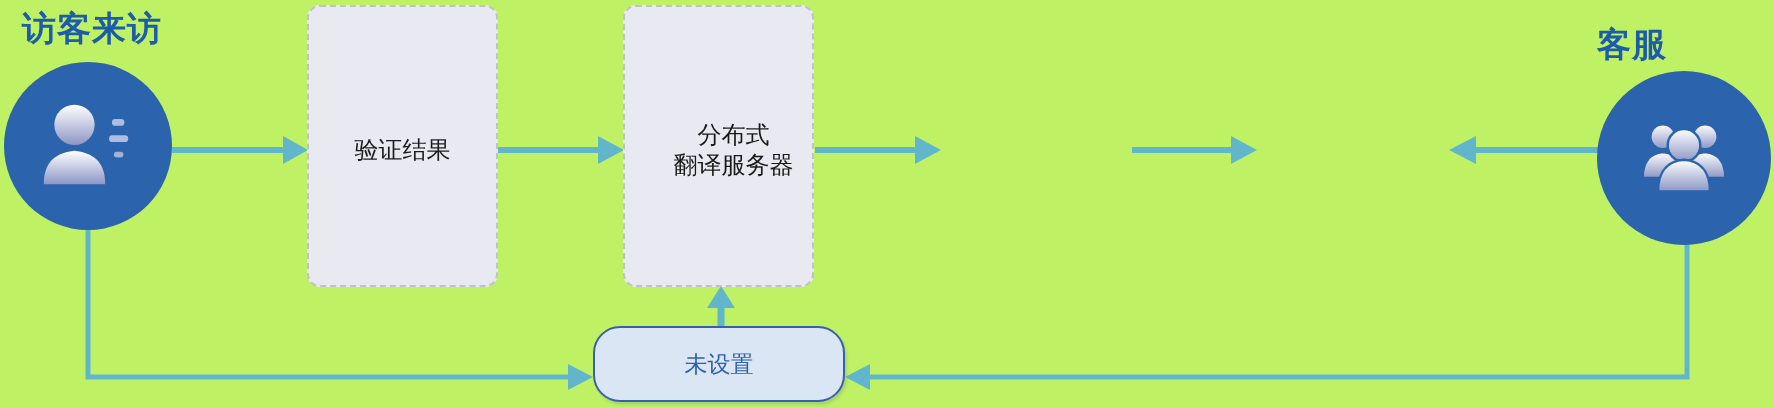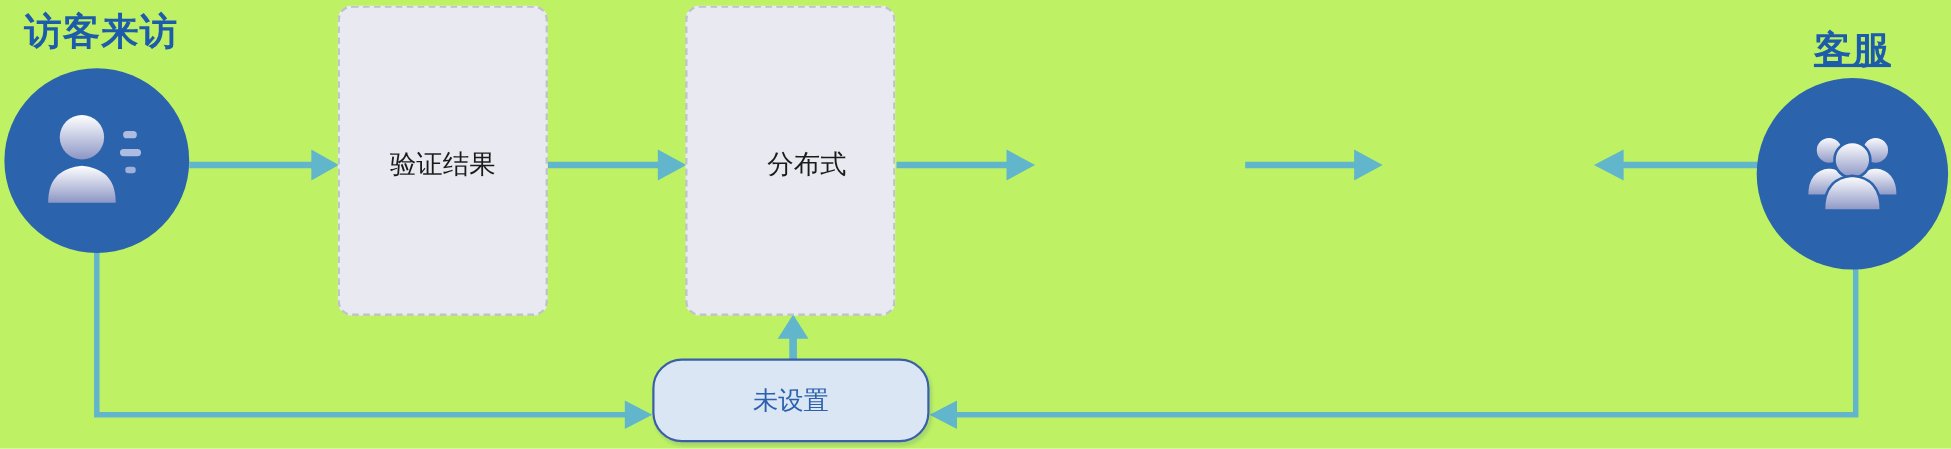--- a/index.html
+++ b/index.html
@@ -27,21 +27,21 @@
   .connectors polygon{fill:var(--teal);}
   .title{
     position:absolute;
     font-size:34px;
     font-weight:bold;
     color:var(--title-blue);
     letter-spacing:1px;
     white-space:nowrap;
   }
   .visitor-title{left:22px;top:6px;}
-  .agent-title{left:1597px;top:22px;width:174px;text-align:center;text-decoration:underline;}
+  .agent-title{left:1597px;top:22px;width:174px;}
   .circle{
     position:absolute;
     border-radius:50%;
     background:var(--circle-blue);
   }
   .visitor-circle{left:4px;top:62px;width:168px;height:168px;}
   .agent-circle{left:1597px;top:71px;width:174px;height:174px;}
   .circle svg{position:absolute;}
   .visitor-circle svg{left:34px;top:34px;}
   .agent-circle svg{left:39px;top:34px;}
@@ -153,20 +153,21 @@
 
   <div class="flow-box box-1">
     <span class="label-block">
       <span class="line">验证结果</span>
     </span>
   </div>
 
   <div class="flow-box box-2">
     <span class="label-block">
       <span class="line">分布式</span>
+      <span class="line">翻译服务器</span>
     </span>
   </div>
 
 
 
   <div class="fallback-box">
     <span class="line">未设置</span>
   </div>
 
   <div class="title agent-title">客服</div>

